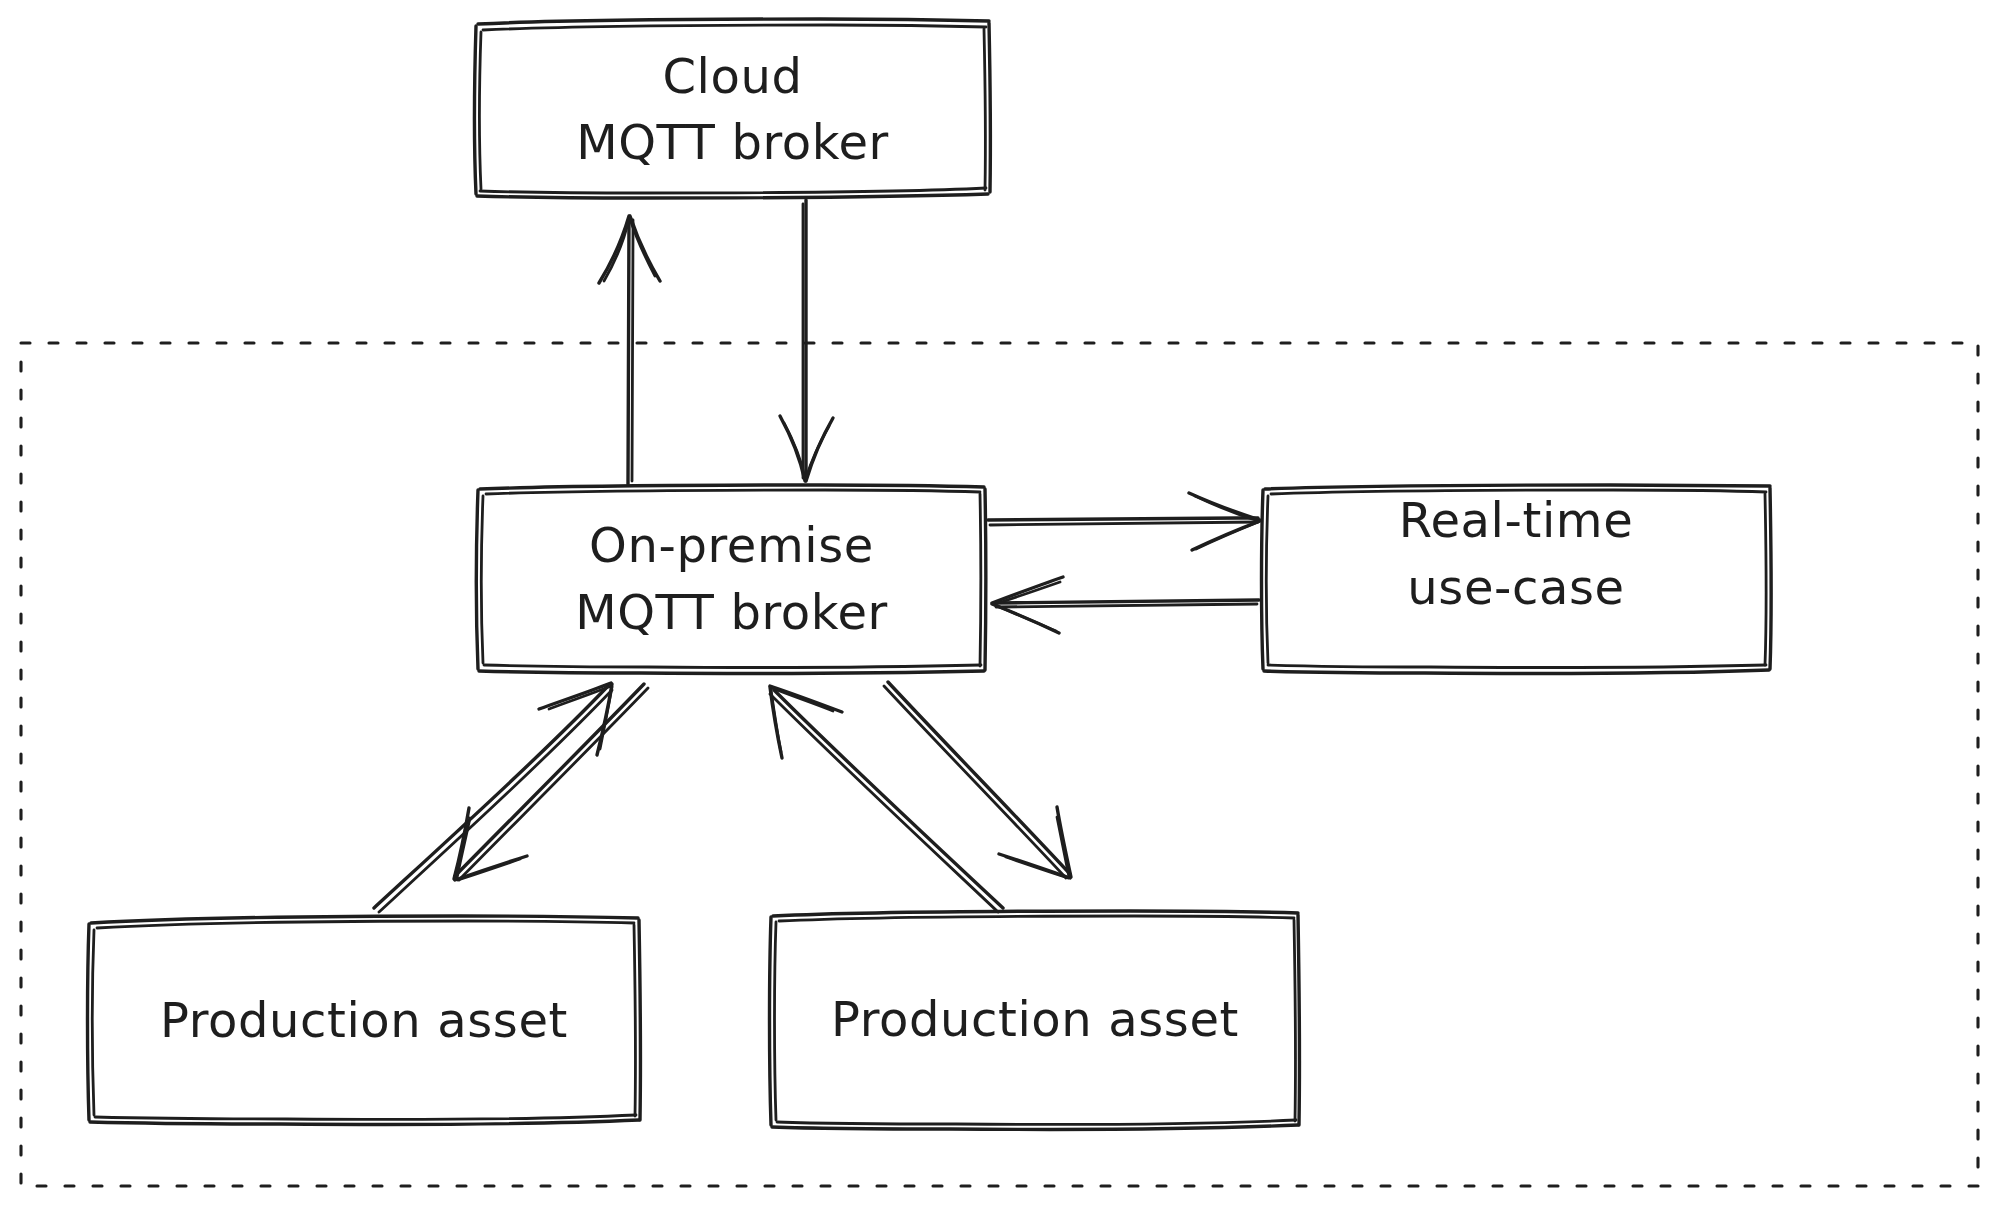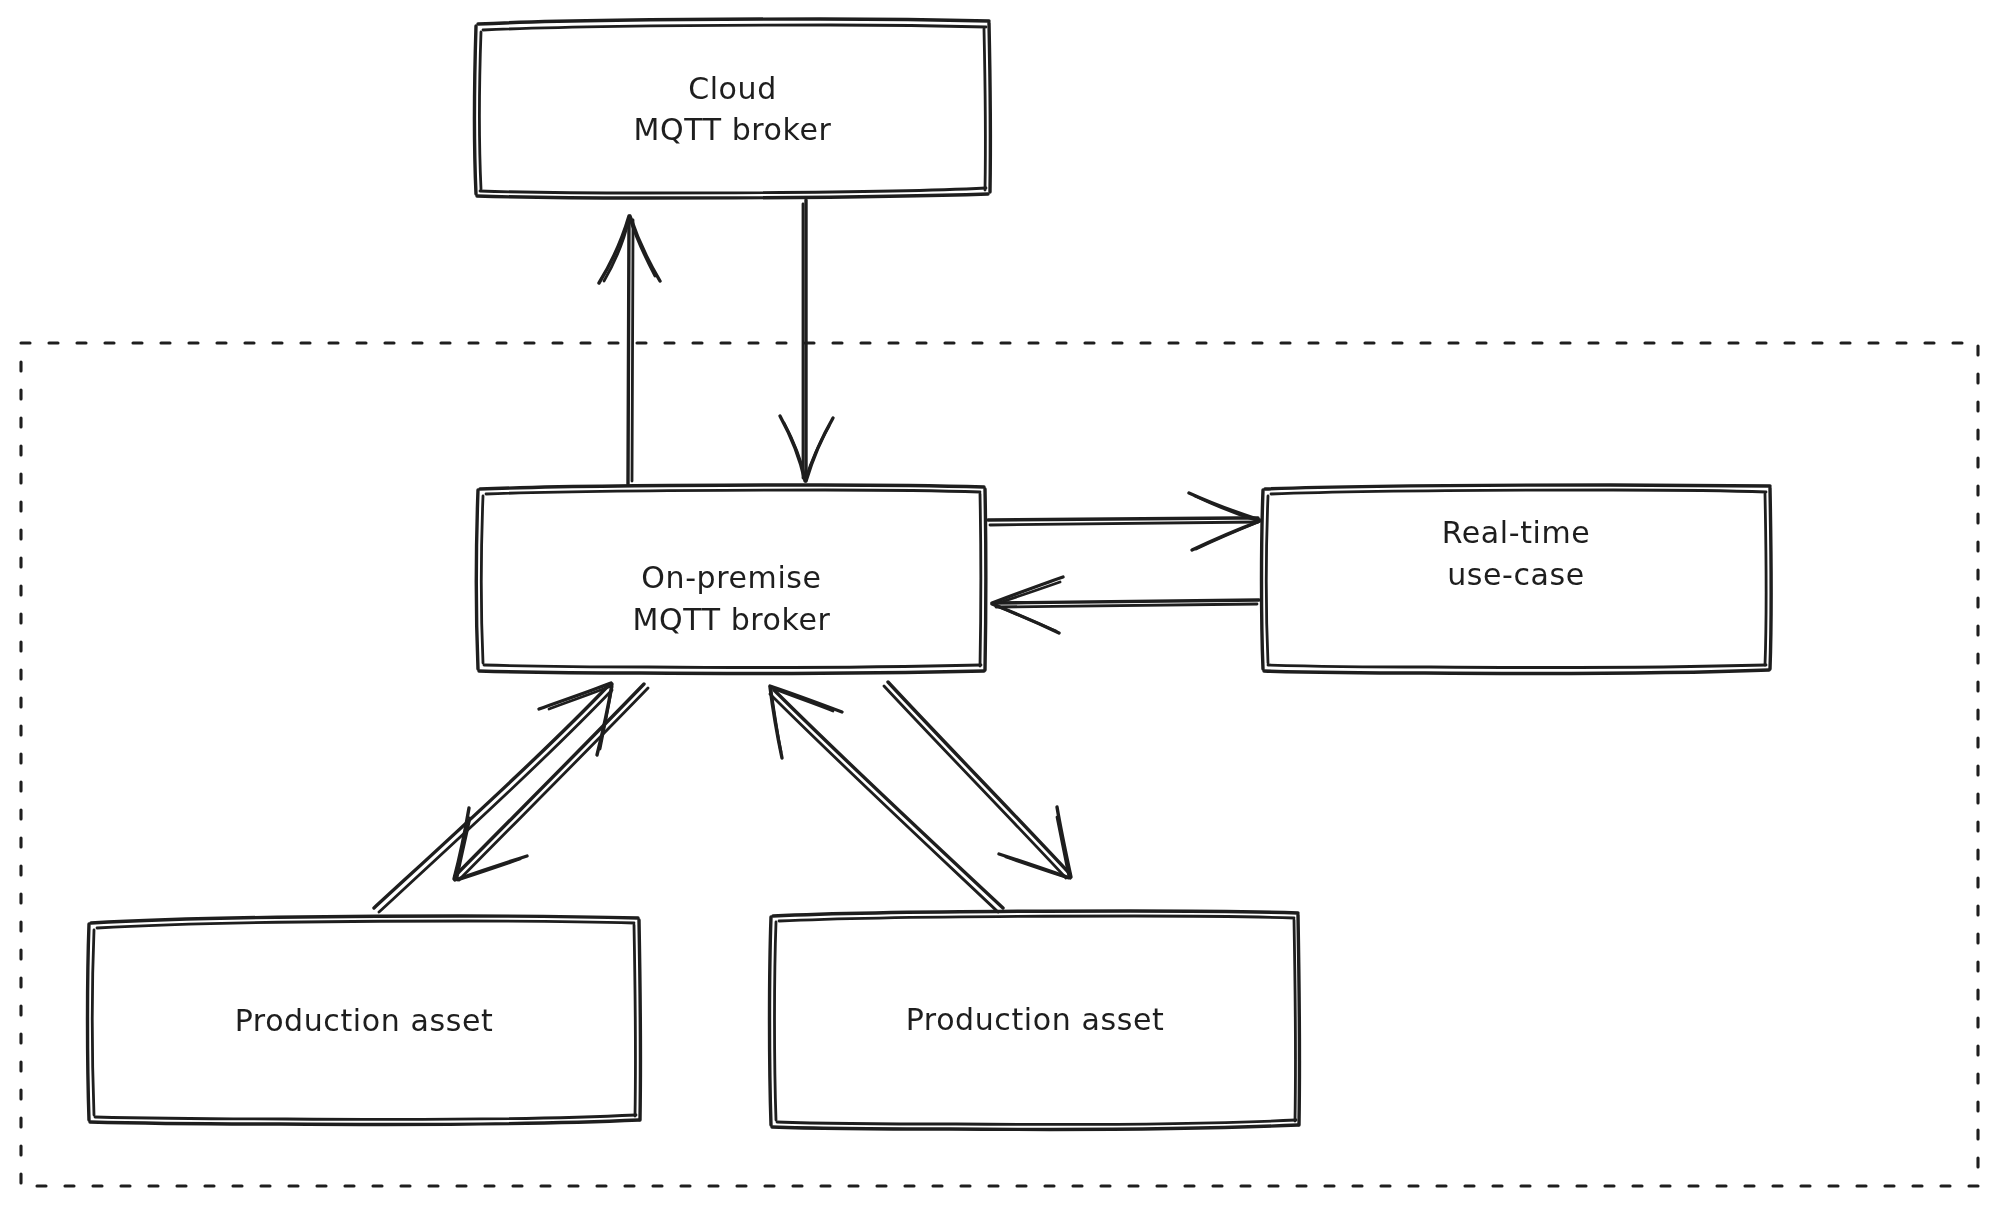--- a/index.html
+++ b/index.html
@@ -26,21 +26,21 @@
   }
   .node-label {
     position: absolute;
     display: flex;
     flex-direction: column;
     align-items: center;
     justify-content: center;
     text-align: center;
     color: #1e1e1e;
     font-family: "DejaVu Sans", sans-serif;
-    font-size: 30px;
+    font-size: 48px;
     line-height: 1.38;
     letter-spacing: 0.6px;
     pointer-events: none;
     white-space: pre;
   }
   .node-label span { display: block; }
   .hand {
     font-family: "DejaVu Sans", sans-serif;
     font-weight: 400;
   }
@@ -208,21 +208,21 @@
       <path class="stroke w28" d="M1068,878 C1047,871 1026,864 1006,857"></path>
     </g>
 
   </svg>
 
   <div class="node-label hand" style="left:475px; top:20px; width:515px; height:178px;">
     <span>Cloud</span>
     <span>MQTT broker</span>
   </div>
 
-  <div class="node-label hand" style="left:478px; top:485px; width:507px; height:187px;margin-top:20px;">
+  <div class="node-label hand" style="left:478px; top:485px; width:507px; height:187px;">
     <span>On-premise</span>
     <span>MQTT broker</span>
   </div>
 
   <div class="node-label hand" style="left:1262px; top:485px; width:508px; height:137px;">
     <span>Real-time</span>
     <span>use-case</span>
   </div>
 
   <div class="node-label hand" style="left:88px; top:918px; width:552px; height:205px;">

